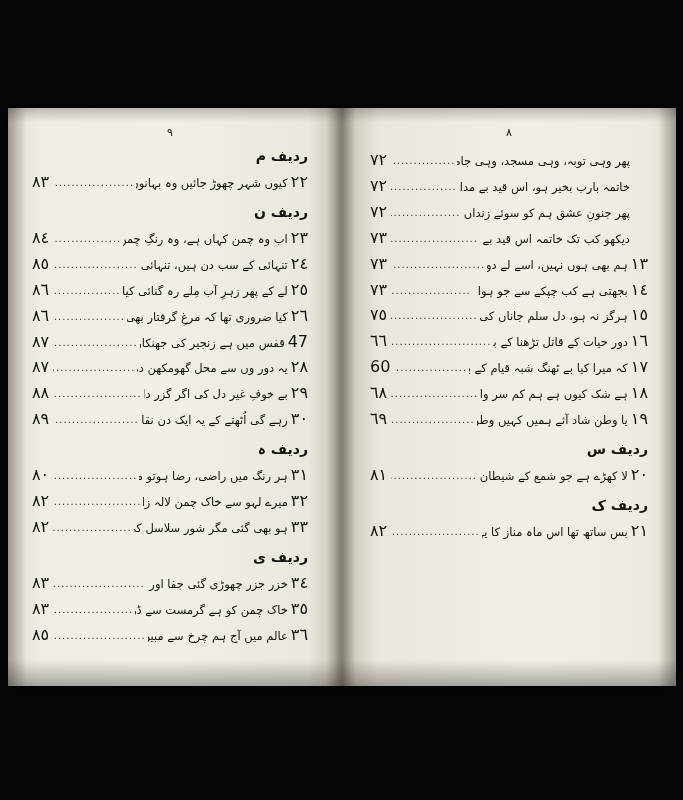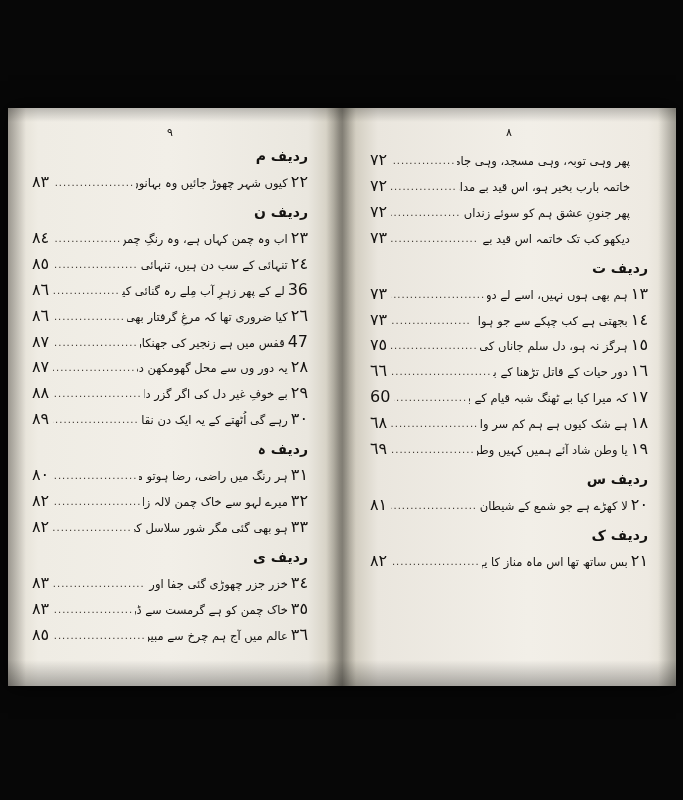--- a/index.html
+++ b/index.html
@@ -167,21 +167,20 @@
         <span class="dots">..........................</span>
         <span class="num-left">٧٢</span>
       </div>
       <div class="toc-row">
         <span class="num-right"></span>
         <span class="title">دیکھو کب تک خاتمہ اس قید بے معیار کا</span>
         <span class="dots">..........................</span>
         <span class="num-left">٧٣</span>
       </div>
 
-      <div class="section-head">ردیف ت</div>
       <div class="toc-row">
         <span class="num-right">١٣</span>
         <span class="title">ہم بھی ہوں نہیں، اسے لے دوست</span>
         <span class="dots">..........................</span>
         <span class="num-left">٧٣</span>
       </div>
       <div class="toc-row">
         <span class="num-right">١٤</span>
         <span class="title">بجھتی ہے کب چپکے سے جو ہوا اڑ لے دوست</span>
         <span class="dots">..........................</span>
@@ -255,21 +254,21 @@
         <span class="dots">..........................</span>
         <span class="num-left">٨٤</span>
       </div>
       <div class="toc-row">
         <span class="num-right">٢٤</span>
         <span class="title">تنہائی کے سب دن ہیں، تنہائی کے راتیں</span>
         <span class="dots">..........................</span>
         <span class="num-left">٨٥</span>
       </div>
       <div class="toc-row">
-        <span class="num-right">36</span>
+        <span class="num-right">٢٥</span>
         <span class="title">لے کے پھر زہرِ آب مِلے رہ گنائی کیا کروں؟ (مصرع ثانی)</span>
         <span class="dots">..........................</span>
         <span class="num-left">٨٦</span>
       </div>
 
       <div class="toc-row">
         <span class="num-right">٢٦</span>
         <span class="title">کیا ضروری تھا کہ مرغِ گرفتار بھی ہو (مصرع ثانی)</span>
         <span class="dots">..........................</span>
         <span class="num-left">٨٦</span>

